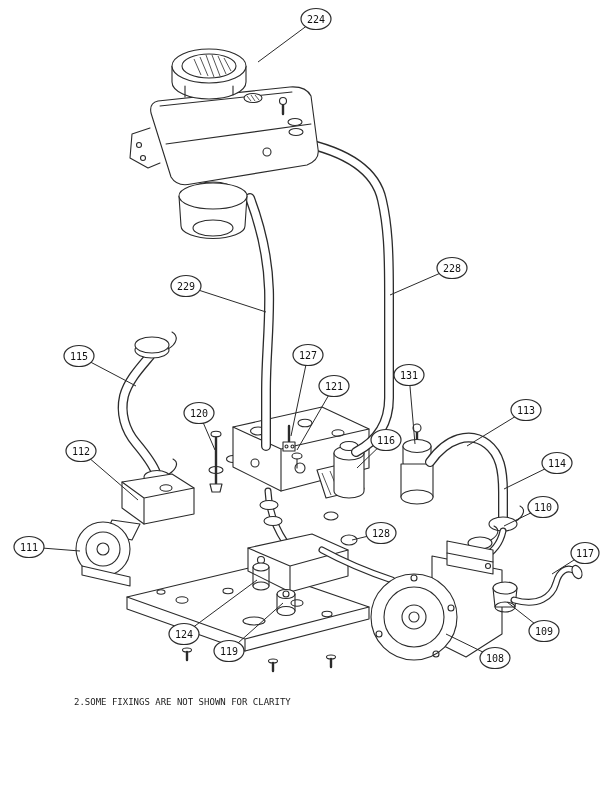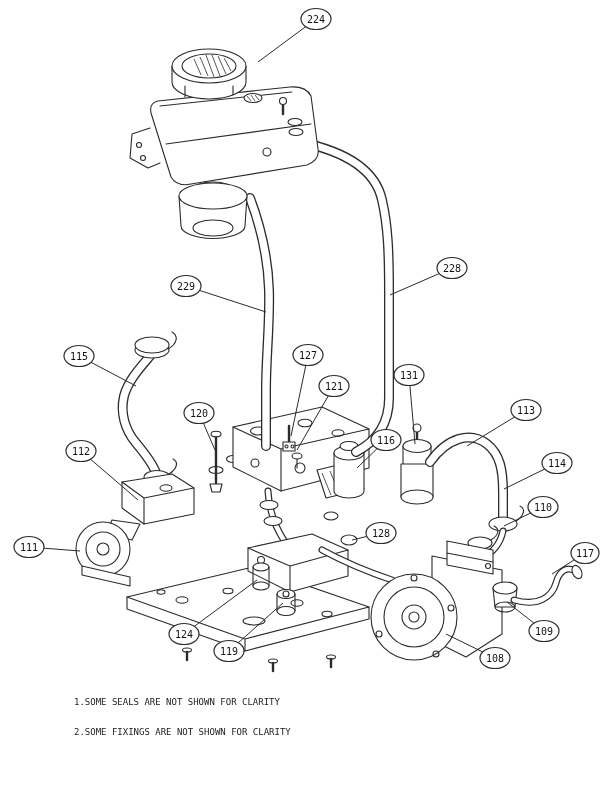--- a/index.html
+++ b/index.html
@@ -1,16 +1,16 @@
 <!DOCTYPE html>
 <html><head>
 <meta charset="utf-8">
 <style>
   html,body{margin:0;padding:0;background:#fff;}
-  .page{position:relative;width:600px;height:791px;background:#fff;overflow:hidden;}
+  .page{position:relative;width:600px;height:791px;background:#fff;overflow:hidden;text-align:center;}
   .figure-svg{position:absolute;left:0;top:0;}
   .notes{position:absolute;left:74px;top:678px;font-family:"DejaVu Sans Mono",monospace;
          font-size:9px;line-height:9.9px;color:#1b1b1b;white-space:pre;}
   .ln{fill:none;stroke:#2b2b2b;stroke-width:1.1;stroke-linecap:round;stroke-linejoin:round;}
   .fw{fill:#ffffff;stroke:#2b2b2b;stroke-width:1.1;stroke-linejoin:round;}
   .thk{fill:none;stroke:#2b2b2b;stroke-width:2.4;stroke-linecap:round;}
   .po{fill:none;stroke:#2b2b2b;stroke-width:10;stroke-linecap:round;}
   .pi{fill:none;stroke:#ffffff;stroke-width:7.4;stroke-linecap:round;}
   .po2{fill:none;stroke:#2b2b2b;stroke-width:7;stroke-linecap:round;}
   .pi2{fill:none;stroke:#ffffff;stroke-width:4.6;stroke-linecap:round;}
@@ -325,21 +325,20 @@
     </g>
     <g>
       <line class="leader" x1="446" y1="634" x2="495" y2="658"></line>
       <ellipse class="balloon" cx="495" cy="658" rx="15" ry="10.5"></ellipse>
       <text class="cnum" x="495" y="661.5">108</text>
     </g>
   </g>
 </svg>
 
 <div class="notes">
-  <div class="note-line">1.SOME SEALS ARE NOT SHOWN FOR CLARITY</div>
   <div class="note-line">2.SOME FIXINGS ARE NOT SHOWN FOR CLARITY</div>
   
   
   
   
   
   
   
 </div>
 

